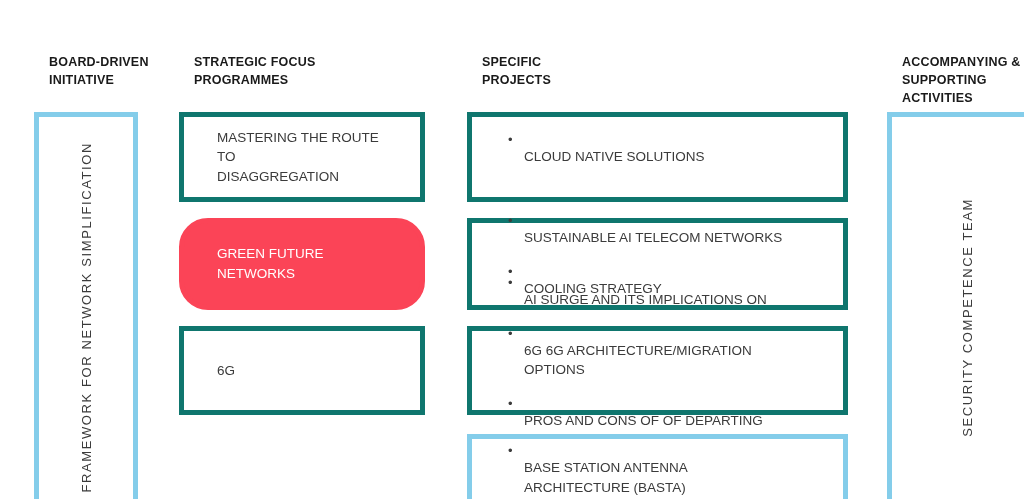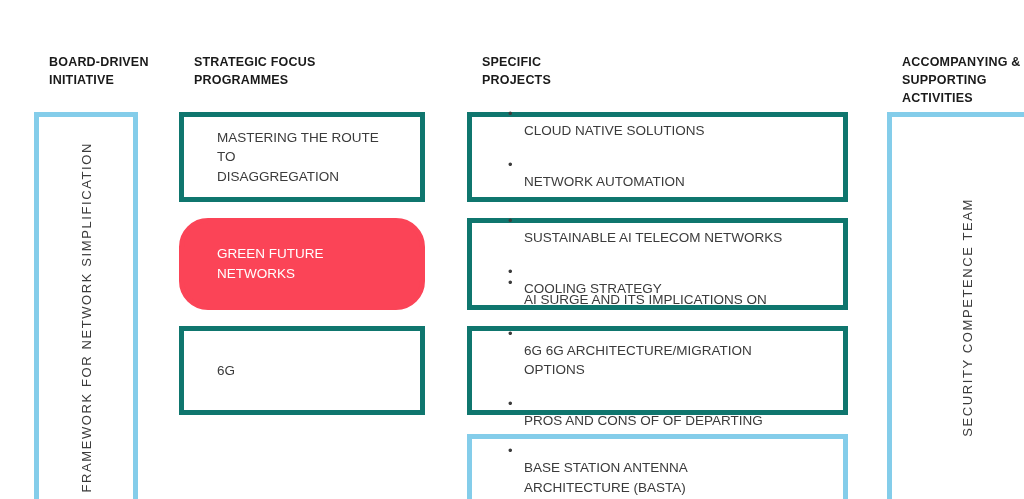--- a/index.html
+++ b/index.html
@@ -141,21 +141,20 @@
   </div>
 
   <div class="card prog row1">
     <span class="prog-text">MASTERING THE ROUTE TO
 DISAGGREGATION</span>
   </div>
 
   <div class="card proj row1">
     <ul>
       <li>CLOUD NATIVE SOLUTIONS</li>
-      <li>NETWORK AUTOMATION</li>
     </ul>
   </div>
 
   <div class="card filled prog row2">
     <span class="prog-text">GREEN FUTURE NETWORKS</span>
   </div>
 
   <div class="card proj row2">
     <ul>
       <li>SUSTAINABLE AI TELECOM NETWORKS</li>

